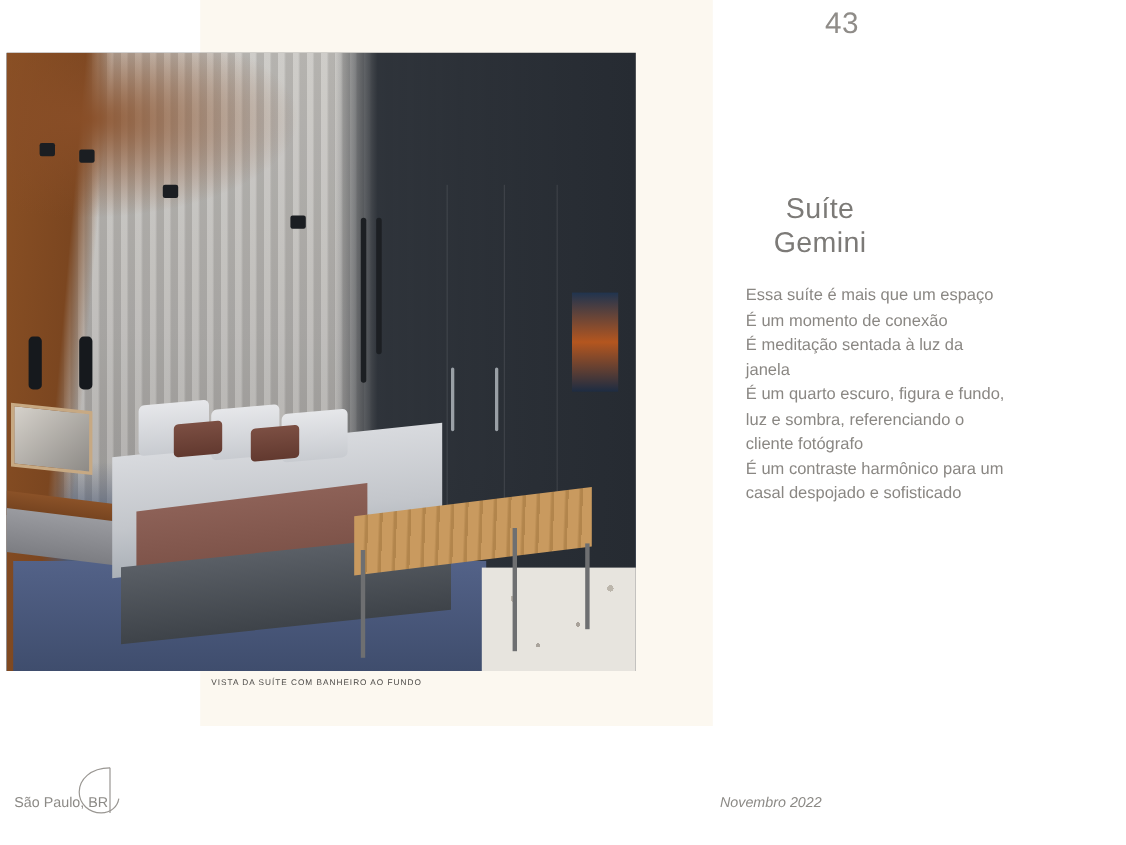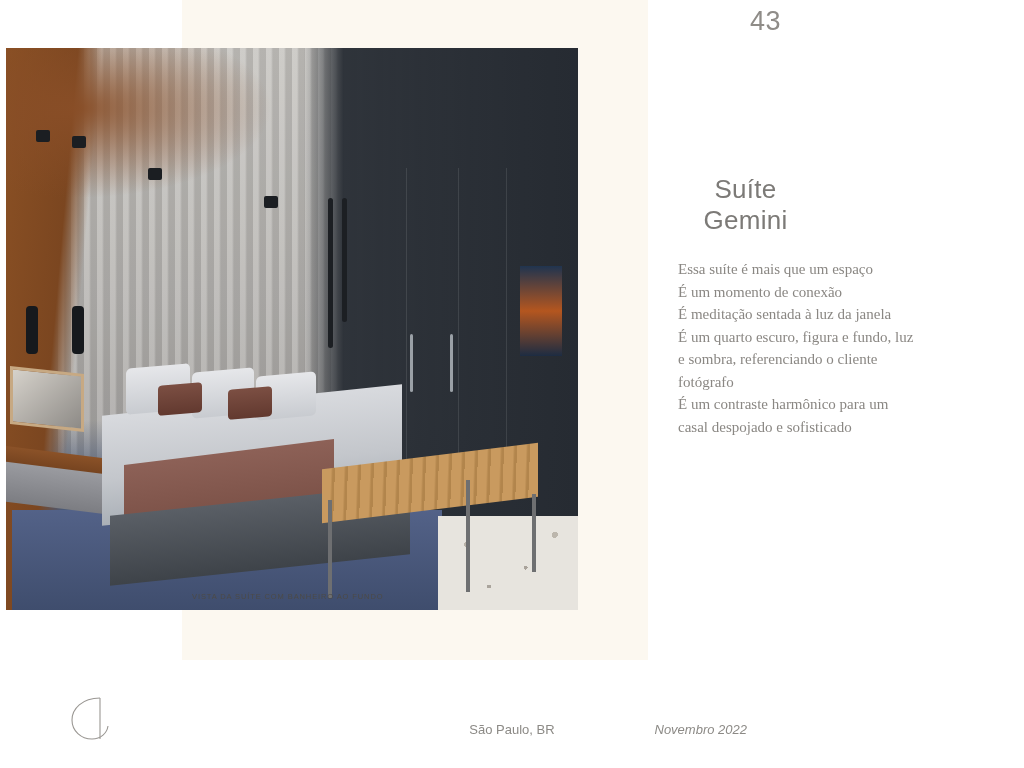--- a/index.html
+++ b/index.html
@@ -236,21 +236,21 @@
     top: 462px;
     width: 430px;
     height: 100px;
     background: linear-gradient(180deg, #536288 0%, #3f4d6d 100%);
   }
 
   
   .caption {
     position: absolute;
     left: 192px;
-    top: 592px;
+    top: 616px;
     font-size: 7.5px;
     letter-spacing: 0.9px;
     color: #4c4a47;
   }
 
   
   .title {
     position: absolute;
     left: 678px;
     top: 174px;
@@ -276,23 +276,23 @@
     left: 64px;
     top: 692px;
     width: 54px;
     height: 52px;
   }
   .footer-center {
     position: absolute;
     left: 0;
     top: 722px;
     width: 1024px;
-    text-align: center;
     font-size: 13px;
     color: #8c8a86;
+    padding-left: 13px;
   }
   .footer-right {
     position: absolute;
     right: 66px;
     top: 722px;
     font-size: 13px;
     color: #8c8a86;
     font-style: italic;
   }
 </style>
@@ -337,21 +337,21 @@
     <div class="spot s3"></div>
     <div class="spot s4"></div>
     <div class="sconce w1"></div>
     <div class="sconce w2"></div>
   </div>
 
   <div class="caption">VISTA DA  SUÍTE COM  BANHEIRO AO FUNDO</div>
 
   <div class="title">Suíte Gemini</div>
 
-  <div class="body-copy" style="white-space: pre-line; font-family: Liberation Serif, serif;">Essa suíte é mais que um espaço
+  <div class="body-copy" style="white-space: pre-line;">Essa suíte é mais que um espaço
 É um momento de conexão
 É meditação sentada à luz da janela
 É um quarto escuro, figura e fundo, luz e sombra, referenciando o cliente fotógrafo
 É um contraste harmônico para um casal despojado e sofisticado</div>
 
   <div class="logo">
     <svg viewBox="0 0 54 52" width="54" height="52" aria-hidden="true">
       <path d="M36 6 C18 6, 8 17, 8 28 C8 39, 17 47, 28 47 C37 47, 43 41, 44 34" fill="none" stroke="#9a9793" stroke-width="1.1"></path>
       <path d="M36 6 L36 47" fill="none" stroke="#9a9793" stroke-width="1.1"></path>
     </svg>

